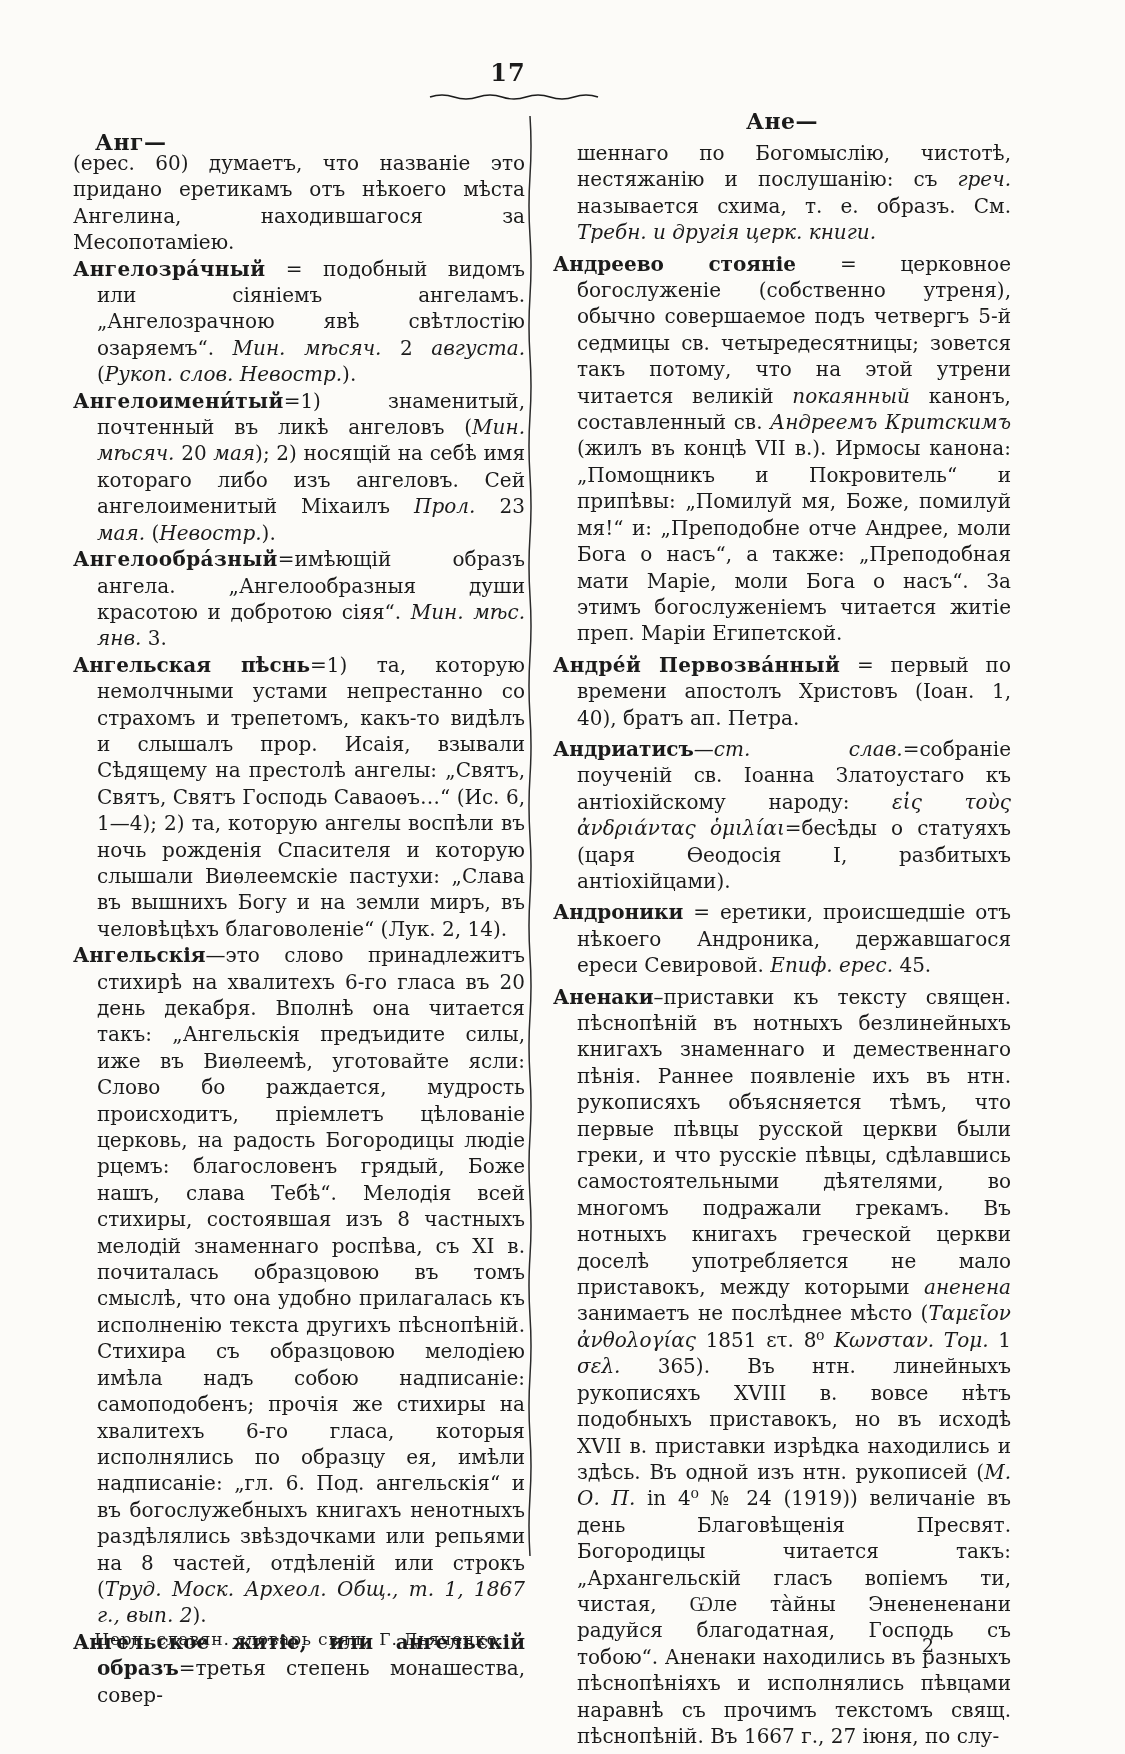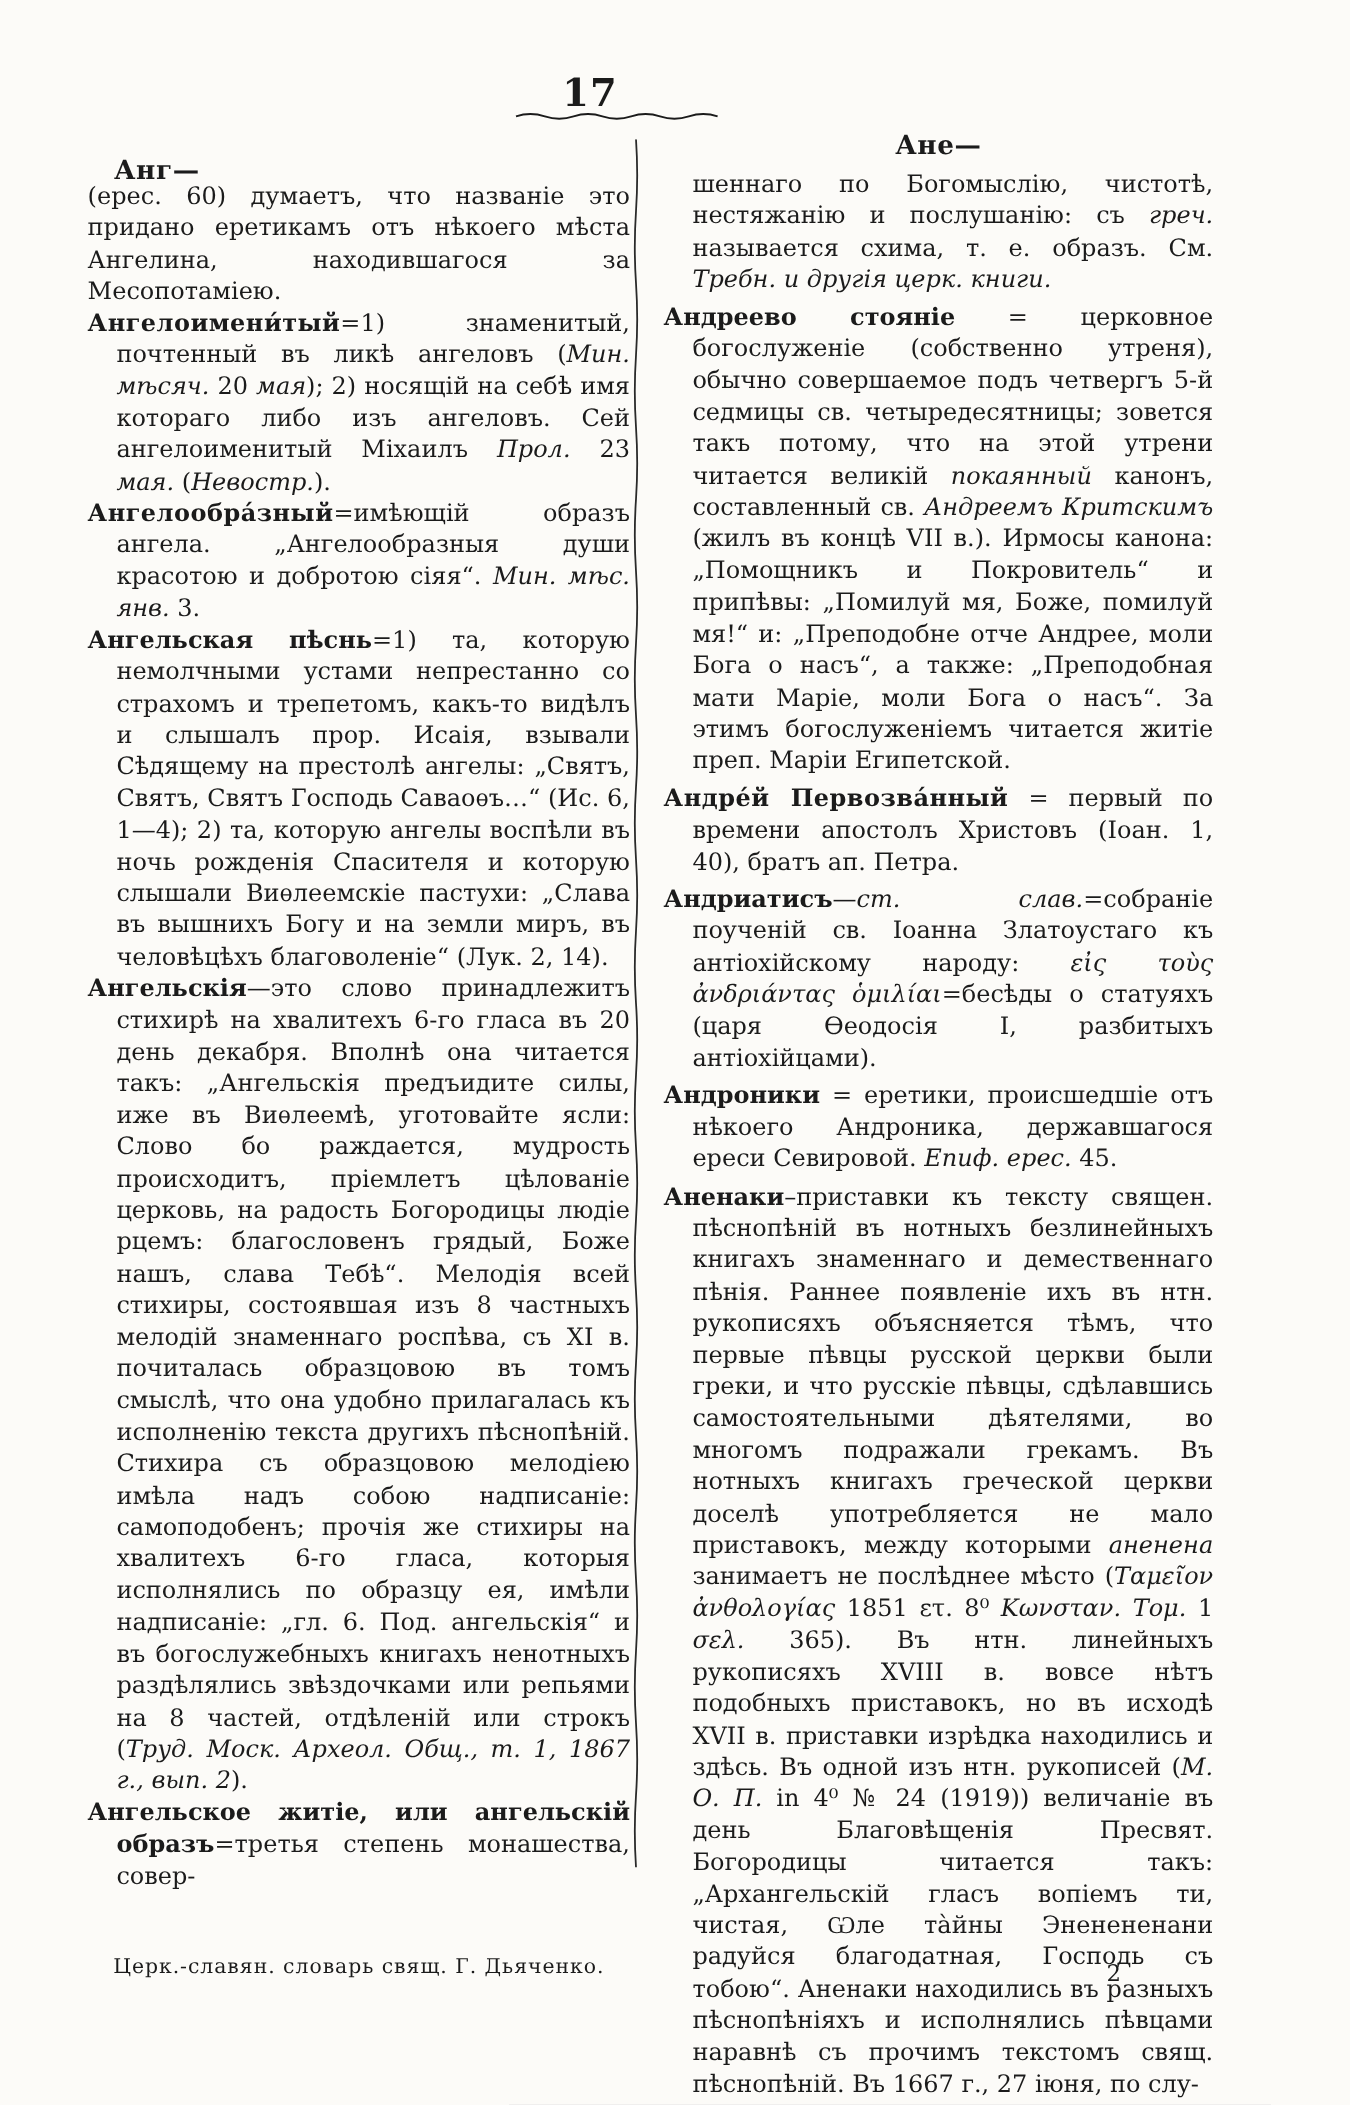--- a/index.html
+++ b/index.html
@@ -1,17 +1,17 @@
 <!DOCTYPE html>
 <html style="--ink: #1b1b1b; --paper: #fcfbf8;"><head>
 <meta charset="utf-8">
 <style>
   html,body{margin:0;padding:0;background:#ddd;}
   .page{position:relative;width:1125px;height:1754px;margin:0 auto;background:var(--paper,#fcfbf8);overflow:hidden;font-family:"DejaVu Serif","Liberation Serif",serif;color:var(--ink,#1b1b1b);}
-  .pageno{position:absolute;left:455px;top:58px;width:60px;text-align:right;font-size:32px;font-weight:700;letter-spacing:1px;}
+  .pageno{position:absolute;left:478px;top:58px;width:60px;text-align:center;font-size:24px;font-weight:700;letter-spacing:1px;}
   .pageno-squiggle{position:absolute;left:428px;top:92px;}
   .colhead{position:absolute;font-size:22px;font-weight:700;letter-spacing:.5px;}
   .colhead-left{left:95px;top:94px;margin-top:35px;}
   .colhead-right{left:746px;top:108px;}
   .divider{position:absolute;left:524px;top:116px;}
   .col{position:absolute;font-size:20px;line-height:26.4px;text-align:justify;}
   .col-left{left:73px;top:126px;width:452px;}
   .col-right{left:553px;top:140px;width:458px;}
   .entry{text-indent:-24px;padding-left:24px;margin:0;}
   .cont{text-indent:0;margin-top:24px;}
@@ -34,20 +34,21 @@
   <svg class="pageno-squiggle" width="190" height="10" viewBox="0 0 190 10">
     <path d="M2 5 q12 -4 24 0 t24 0 t24 0 t24 0 t24 0 t24 0 t24 0" fill="none" stroke="#1b1b1b" stroke-width="1.6"></path>
   </svg>
   <div class="colhead colhead-left">Анг—</div>
   <div class="colhead colhead-right">Ане—</div>
   <svg class="divider" width="12" height="1500" viewBox="0 0 12 1500">
     <path d="M6 0 q2 30 0 60 t0 60 t0 60 t0 60 t0 60 t0 60 t0 60 t0 60 t0 60 t0 60 t0 60 t0 60 t0 60 t0 60 t0 60 t0 60 t0 60 t0 60 t0 60 t0 60 t0 60 t0 60 t0 60 t0 60" fill="none" stroke="#2a2a2a" stroke-width="1.5"></path>
   </svg>
   <div class="col col-left">
       <div class="entry cont"><span>(ерес. 60) думаетъ, что названіе это придано еретикамъ отъ нѣкоего мѣста Ангелина, находившагося за Месопотаміею.</span></div>
+      <div class="entry"><span class="hw hw-slav">Ангелозра́чный</span><span> = подобный видомъ или сіяніемъ ангеламъ. „Ангелозрачною явѣ свѣтлостію озаряемъ“. </span><span class="run-i">Мин. мѣсяч.</span><span> 2 </span><span class="run-i">августа.</span><span> (</span><span class="run-i">Рукоп. слов. Невостр.</span><span>).</span></div>
       <div class="entry"><span class="hw hw-slav">Ангелоимени́тый</span><span>=1) знаменитый, почтенный въ ликѣ ангеловъ (</span><span class="run-i">Мин. мѣсяч.</span><span> 20 </span><span class="run-i">мая</span><span>); 2) носящій на себѣ имя котораго либо изъ ангеловъ. Сей ангелоименитый Міхаилъ </span><span class="run-i">Прол.</span><span> 23 </span><span class="run-i">мая.</span><span> (</span><span class="run-i">Невостр.</span><span>).</span></div>
       <div class="entry"><span class="hw hw-slav">Ангелообра́зный</span><span>=имѣющій образъ ангела. „Ангелообразныя души красотою и добротою сіяя“. </span><span class="run-i">Мин. мѣс. янв.</span><span> 3.</span></div>
       <div class="entry"><span class="hw hw-bold">Ангельская пѣснь</span><span>=1) та, которую немолчными устами непрестанно со страхомъ и трепетомъ, какъ-то видѣлъ и слышалъ прор. Исаія, взывали Сѣдящему на престолѣ ангелы: „Святъ, Святъ, Святъ Господь Саваоѳъ…“ (Ис. 6, 1—4); 2) та, которую ангелы воспѣли въ ночь рожденія Спасителя и которую слышали Виѳлеемскіе пастухи: „Слава въ вышнихъ Богу и на земли миръ, въ человѣцѣхъ благоволеніе“ (Лук. 2, 14).</span></div>
       <div class="entry"><span class="hw hw-bold">Ангельскія</span><span>—это слово принадлежитъ стихирѣ на хвалитехъ 6-го гласа въ 20 день декабря. Вполнѣ она читается такъ: „Ангельскія предъидите силы, иже въ Виѳлеемѣ, уготовайте ясли: Слово бо раждается, мудрость происходитъ, пріемлетъ цѣлованіе церковь, на радость Богородицы людіе рцемъ: благословенъ грядый, Боже нашъ, слава Тебѣ“. Мелодія всей стихиры, состоявшая изъ 8 частныхъ мелодій знаменнаго роспѣва, съ XI в. почиталась образцовою въ томъ смыслѣ, что она удобно прилагалась къ исполненію текста другихъ пѣснопѣній. Стихира съ образцовою мелодіею имѣла надъ собою надписаніе: самоподобенъ; прочія же стихиры на хвалитехъ 6-го гласа, которыя исполнялись по образцу ея, имѣли надписаніе: „гл. 6. Под. ангельскія“ и въ богослужебныхъ книгахъ ненотныхъ раздѣлялись звѣздочками или репьями на 8 частей, отдѣленій или строкъ (</span><span class="run-i">Труд. Моск. Археол. Общ., т. 1, 1867 г., вып. 2</span><span>).</span></div>
       <div class="entry"><span class="hw hw-bold">Ангельское житіе, или ангельскій образъ</span><span>=третья степень монашества, совер-</span></div>
     </div>
   <div class="col col-right">
       <div class="entry cont"><span>шеннаго по Богомыслію, чистотѣ, нестяжанію и послушанію: съ </span><span class="run-i">греч.</span><span> называется схима, т. е. образъ. См. </span><span class="run-i">Требн. и другія церк. книги.</span></div>
       <div class="entry"><span class="hw hw-bold">Андреево стояніе</span><span> = церковное богослуженіе (собственно утреня), обычно совершаемое подъ четвергъ 5-й седмицы св. четыредесятницы; зовется такъ потому, что на этой утрени читается великій </span><span class="run-i">покаянный</span><span> канонъ, составленный св. </span><span class="run-i">Андреемъ Критскимъ</span><span> (жилъ въ концѣ VII в.). Ирмосы канона: „Помощникъ и Покровитель“ и припѣвы: „Помилуй мя, Боже, помилуй мя!“ и: „Преподобне отче Андрее, моли Бога о насъ“, а также: „Преподобная мати Маріе, моли Бога о насъ“. За этимъ богослуженіемъ читается житіе преп. Маріи Египетской.</span></div>
       <div class="entry"><span class="hw hw-slav">Андре́й Первозва́нный</span><span> = первый по времени апостолъ Христовъ (Іоан. 1, 40), братъ ап. Петра.</span></div>

